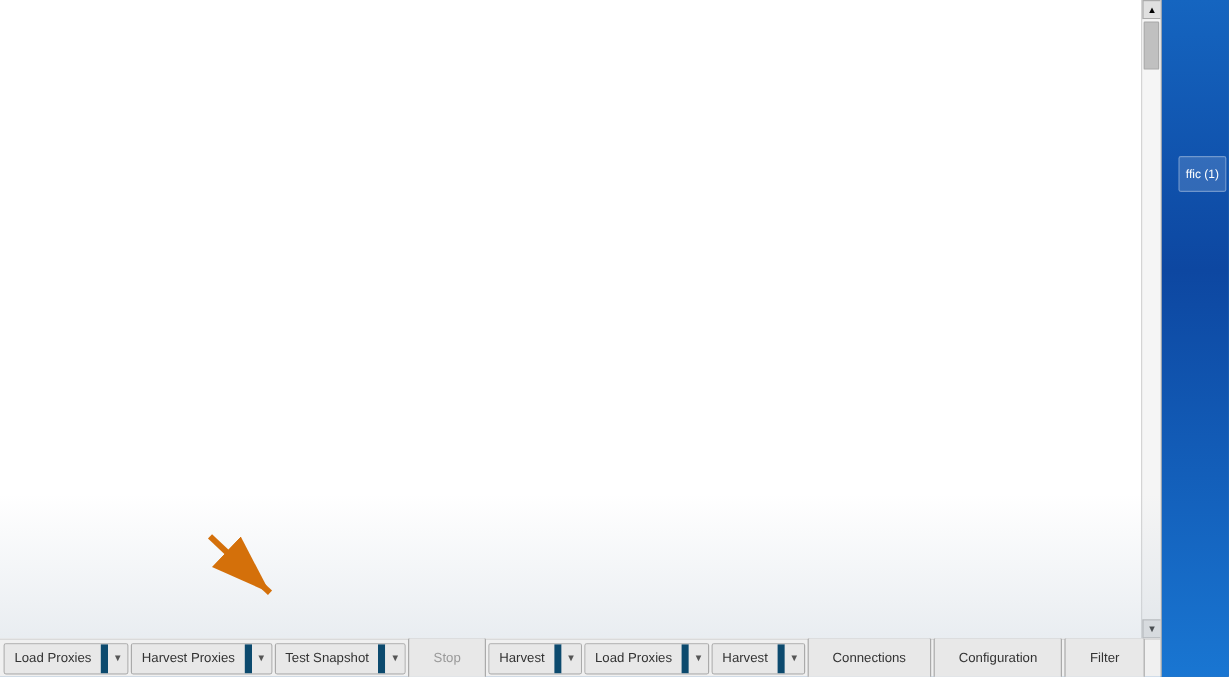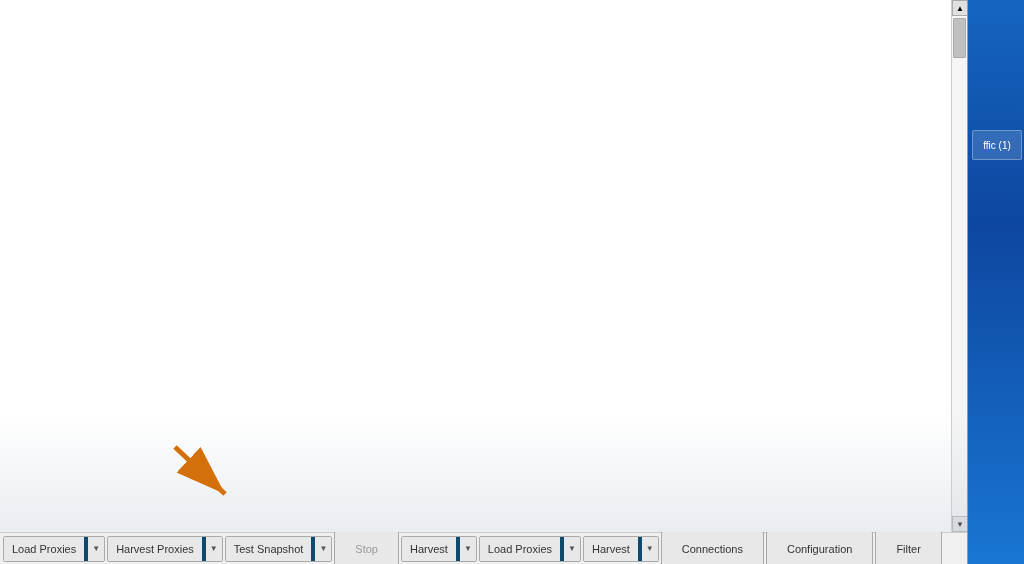--- a/index.html
+++ b/index.html
@@ -36,21 +36,21 @@
       width: 60px;
       height: 564px;
       background: linear-gradient(180deg, #1565c0 0%, #0d47a1 40%, #1976d2 100%);
     }
 
     
     .taskbar-icon {
       position: absolute;
       right: 2px;
       top: 130px;
-      width: 50px;
+      width: 40px;
       height: 30px;
       background: rgba(255,255,255,0.15);
       border: 1px solid rgba(255,255,255,0.3);
       border-radius: 2px;
       display: flex;
       align-items: center;
       justify-content: center;
       color: white;
       font-size: 10px;
       cursor: pointer;
@@ -186,21 +186,21 @@
       align-items: stretch;
       height: 26px;
       border: 1px solid #aaa;
       border-radius: 2px;
     }
 
     .btn-main {
       padding: 0 8px;
       background: #e8e8e8;
       border: none;
-      border-right: 4px solid #0c4a6e;
+      border-right: 6px solid #0c4a6e;
       cursor: pointer;
       font-size: 11px;
       color: #333;
       display: flex;
       align-items: center;
       font-family: 'Segoe UI', Tahoma, sans-serif;
       white-space: nowrap;
     }
 
     .btn-arrow {

